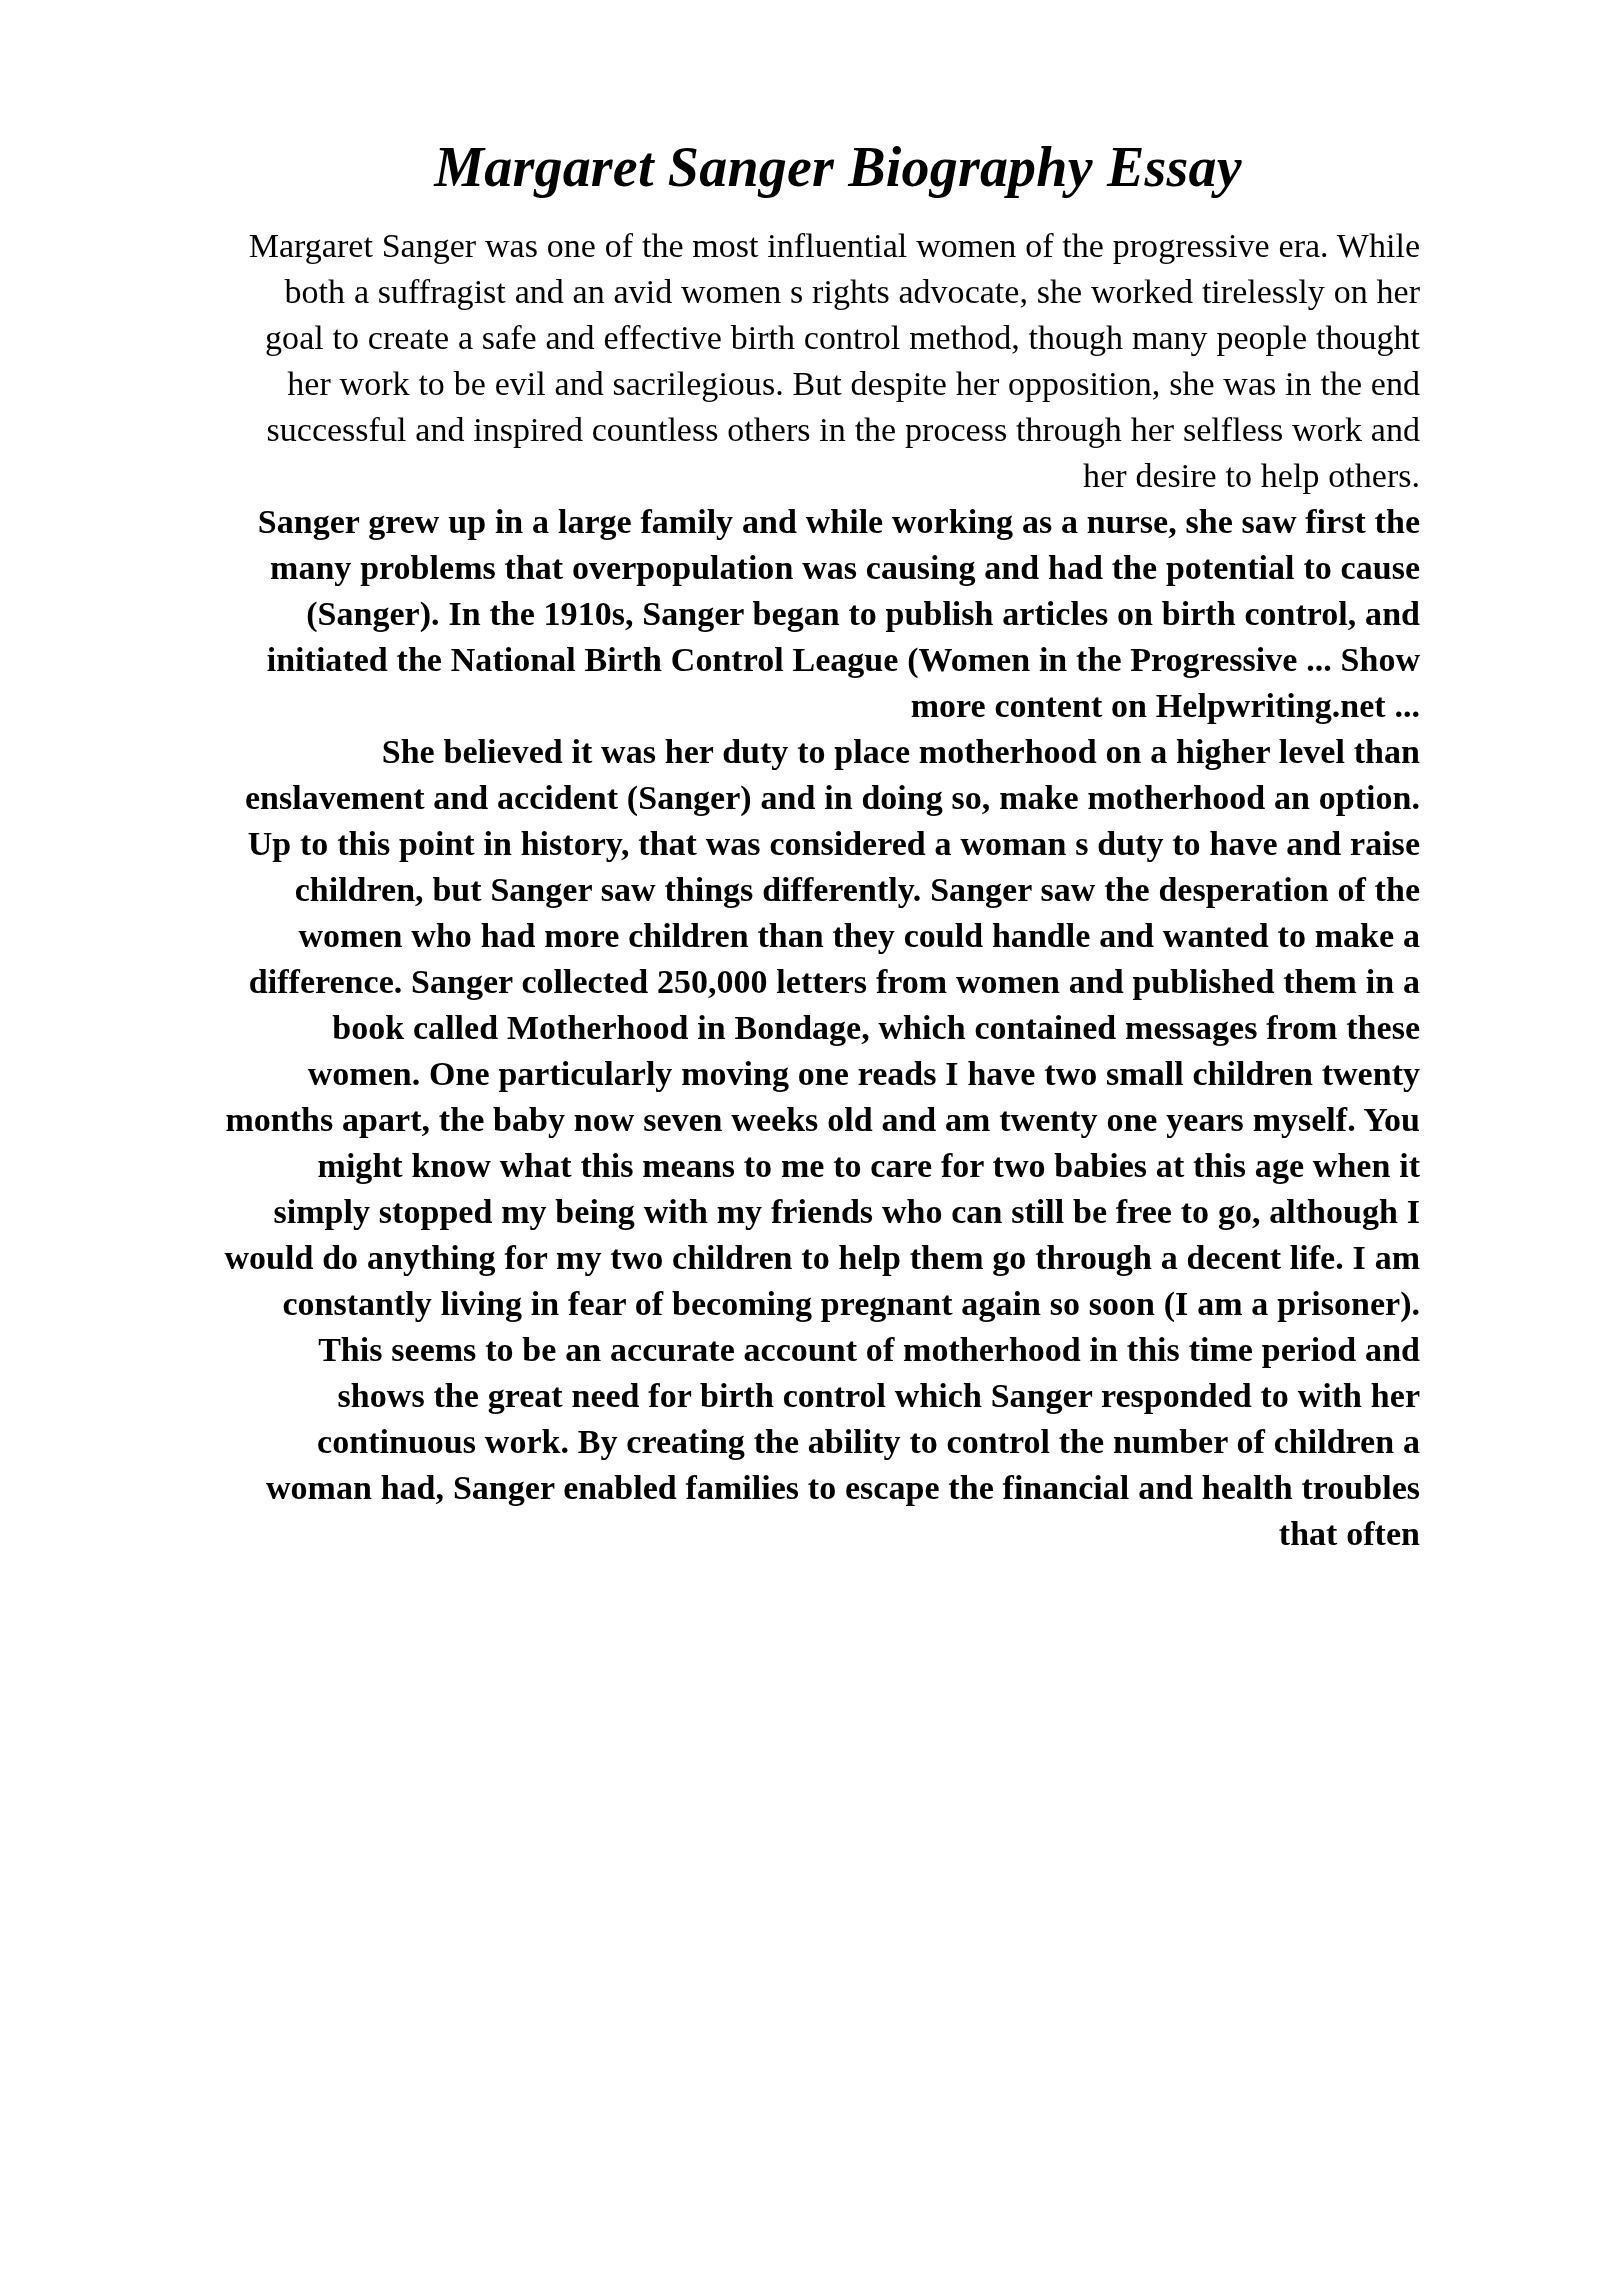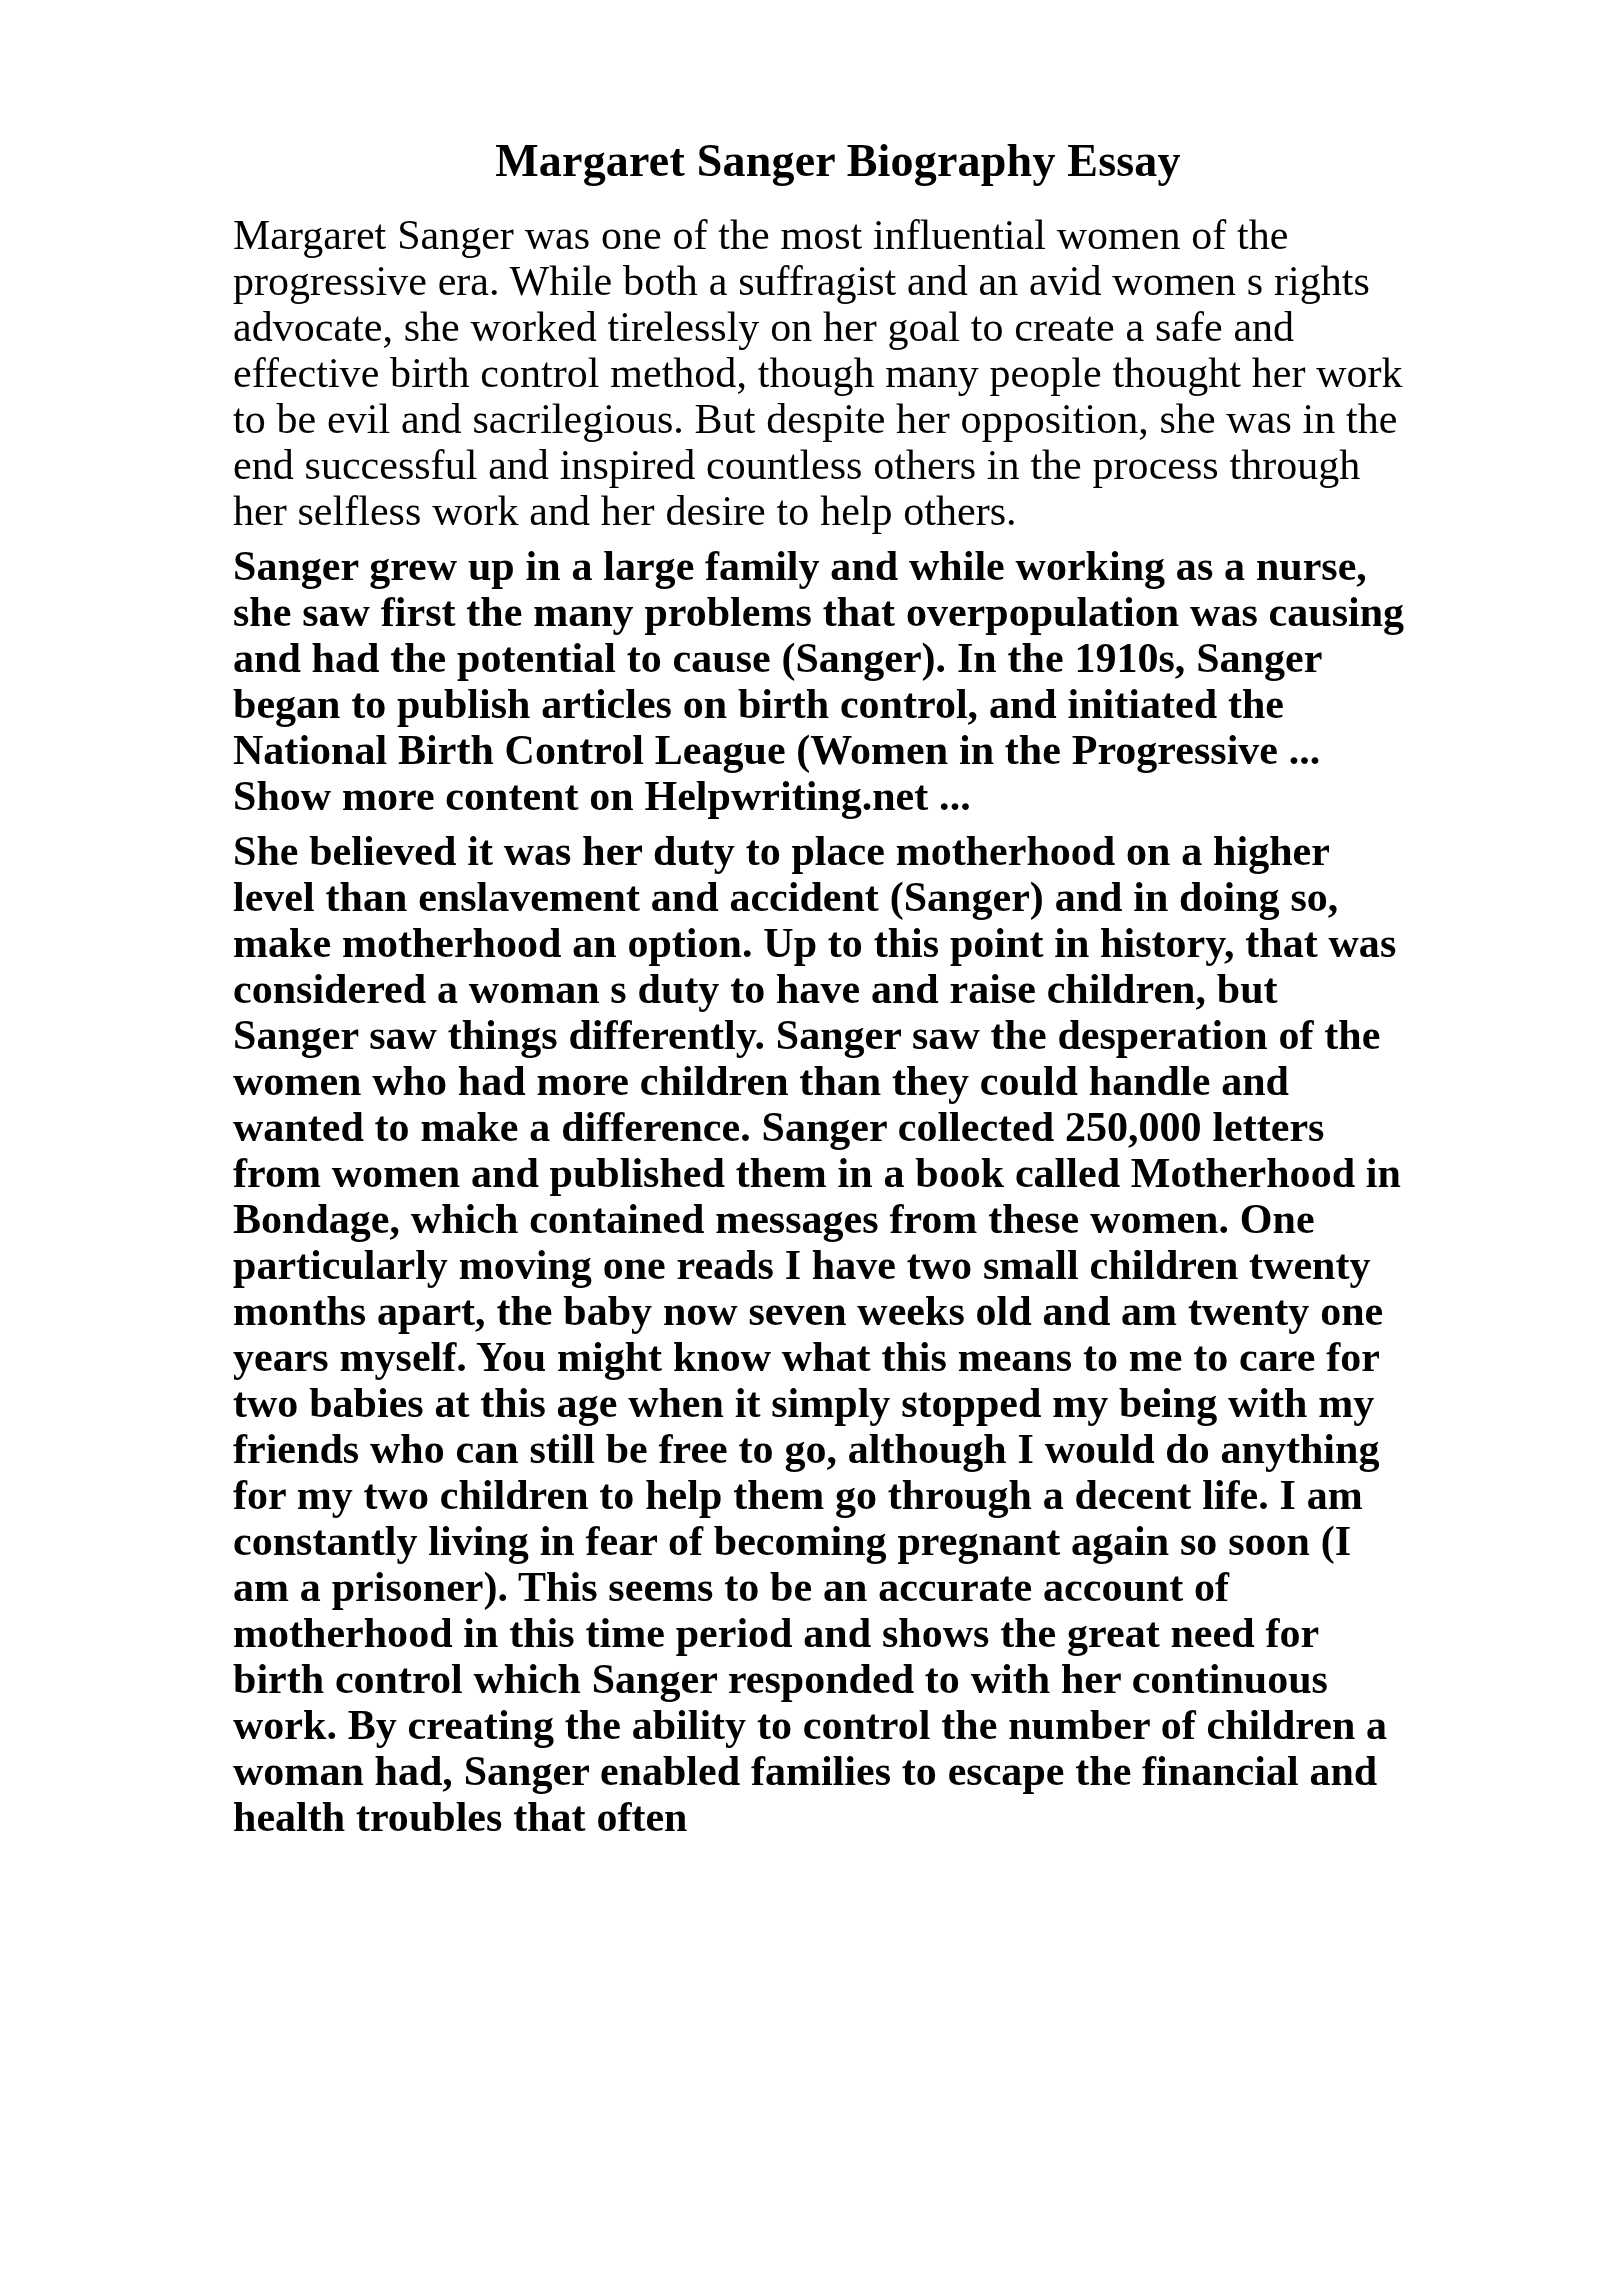--- a/index.html
+++ b/index.html
@@ -23,33 +23,34 @@
     background: #ffffff;
     box-sizing: border-box;
   }
   .doc-body {
     position: absolute;
     left: 224px;
     top: 135px;
     width: 1196px;
   }
   .doc-title {
-    font-size: 46px;
+    font-size: 56px;
     font-weight: bold;
     text-align: center;
     letter-spacing: 0.2px;
     margin: 0 0 24px 0;
     line-height: 1.15;
     padding-left: 32px;
+    font-style: italic;
   }
   .para {
-    margin: 9px;
-    font-size: 42px;
+    margin: 0;
+    font-size: 34px;
     line-height: 46px;
-    text-align: left;
+    text-align: right;
     letter-spacing: 0.02px;
     word-spacing: 0.3px;
     text-rendering: optimizeLegibility;
   }
   .para + .para {
     margin-top: 0px;
     font-weight: bold;
   }
 </style>
 </head>

